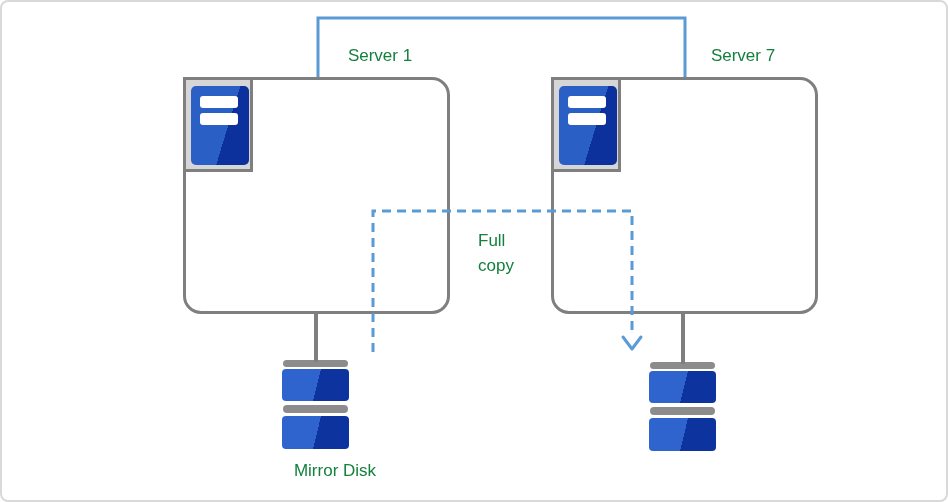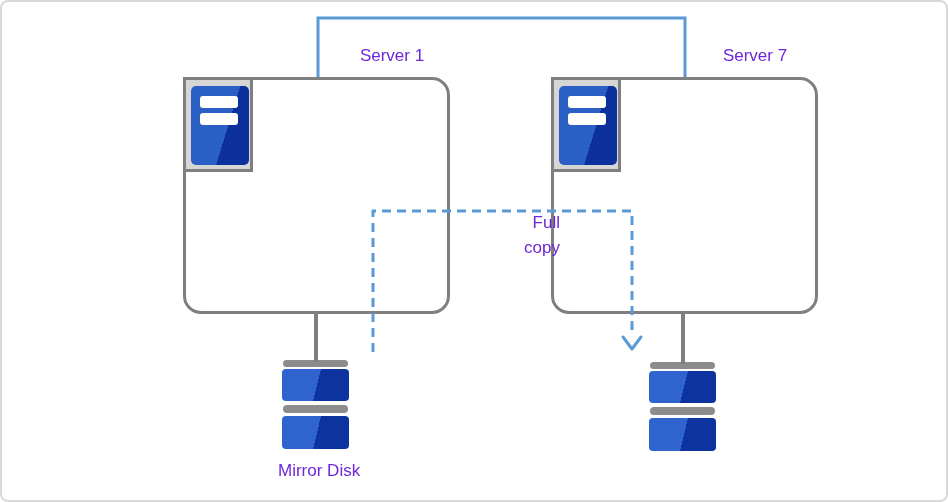--- a/index.html
+++ b/index.html
@@ -127,32 +127,31 @@
   .stem {
     stroke: var(--outline-gray, #7F7F7F);
     stroke-width: 4;
   }
 
   
   .label {
     position: absolute;
     font-size: 17px;
     line-height: 20px;
-    color: #6d28d9;
+    color: #15803d;
     z-index: 5;
-    margin-left: 12px;
   }
   #server1-label { left: 318px; top: 46px; width: 124px; text-align: center; }
   #server2-label { left: 681px; top: 46px; width: 124px; text-align: center; }
-  #mirror-disk-label { left: 266px; top: 461px; width: 124px; }
+  #mirror-disk-label { left: 273px; top: 461px; width: 124px; text-align: center; }
   #full-copy-label {
-    left: 478px; top: 210px; width: 70px;
+    left: 478px; top: 228px; width: 70px;
     line-height: 25px;
     white-space: pre-line;
-    text-align: right;
+    text-align: left;
   }
 </style>
 </head>
 <body>
 
 <div class="canvas">
 
   <div class="outer-frame"></div>
 
   <div class="server-box" id="server1-box"></div>

